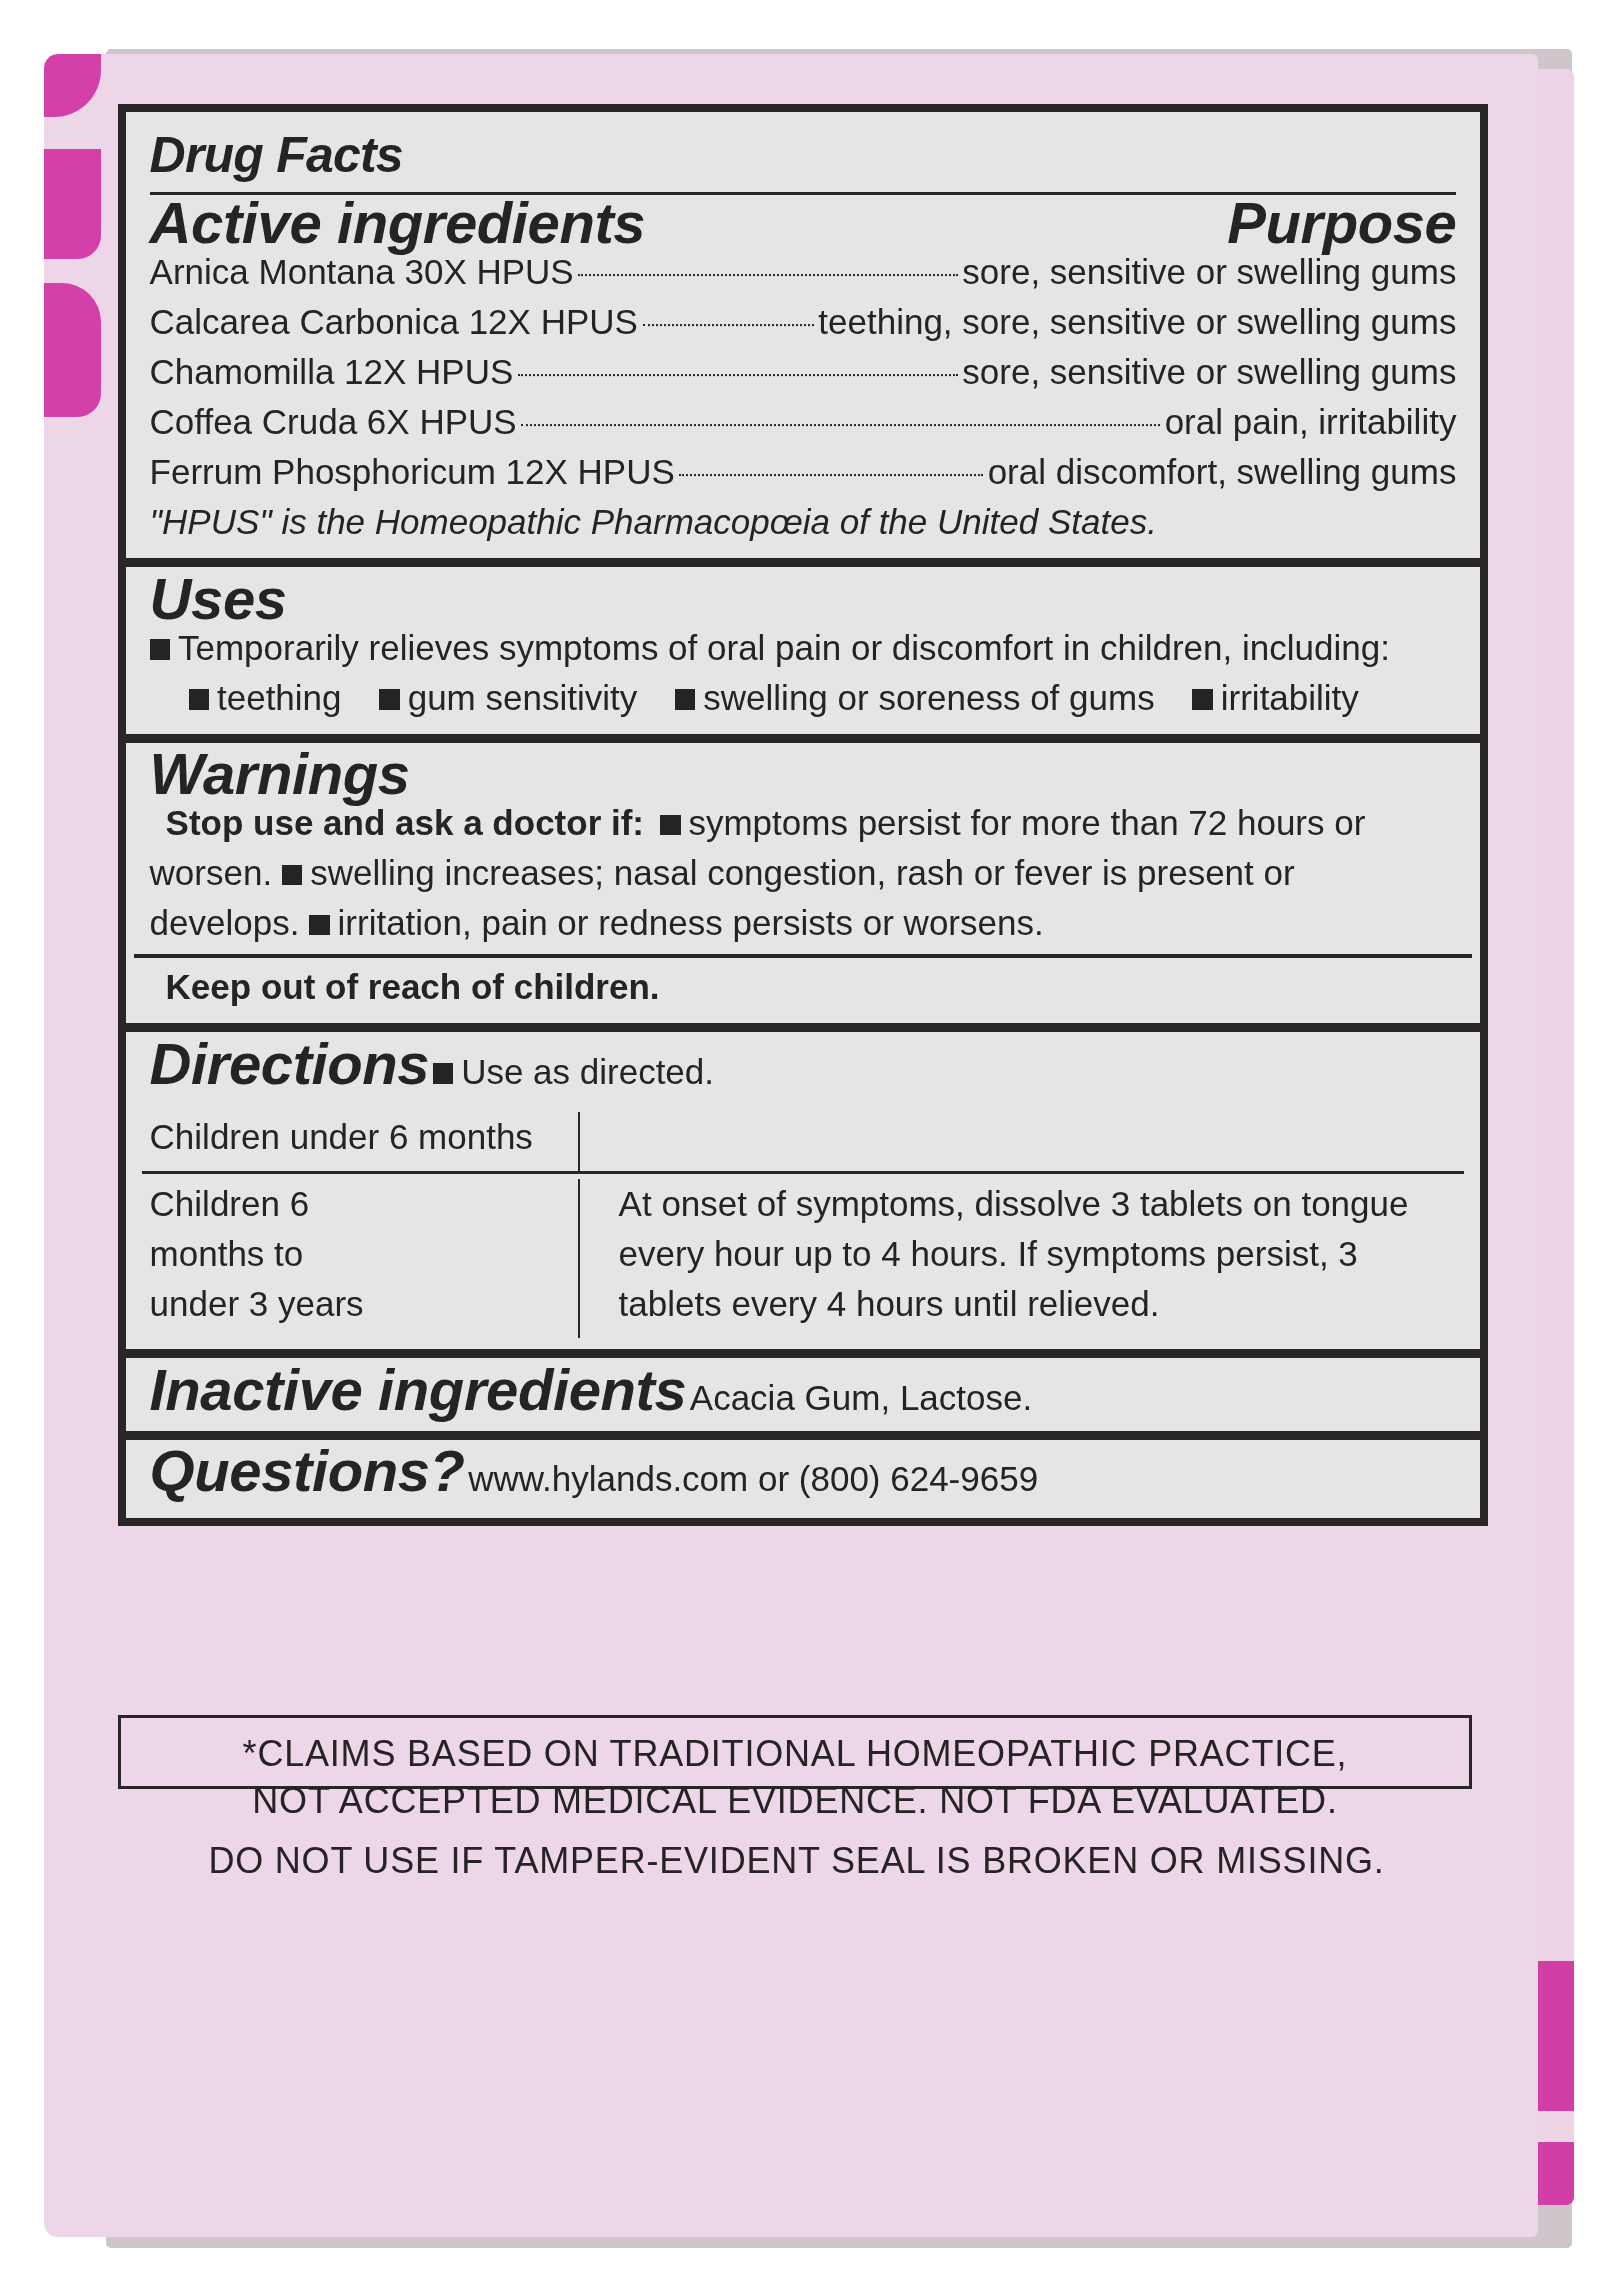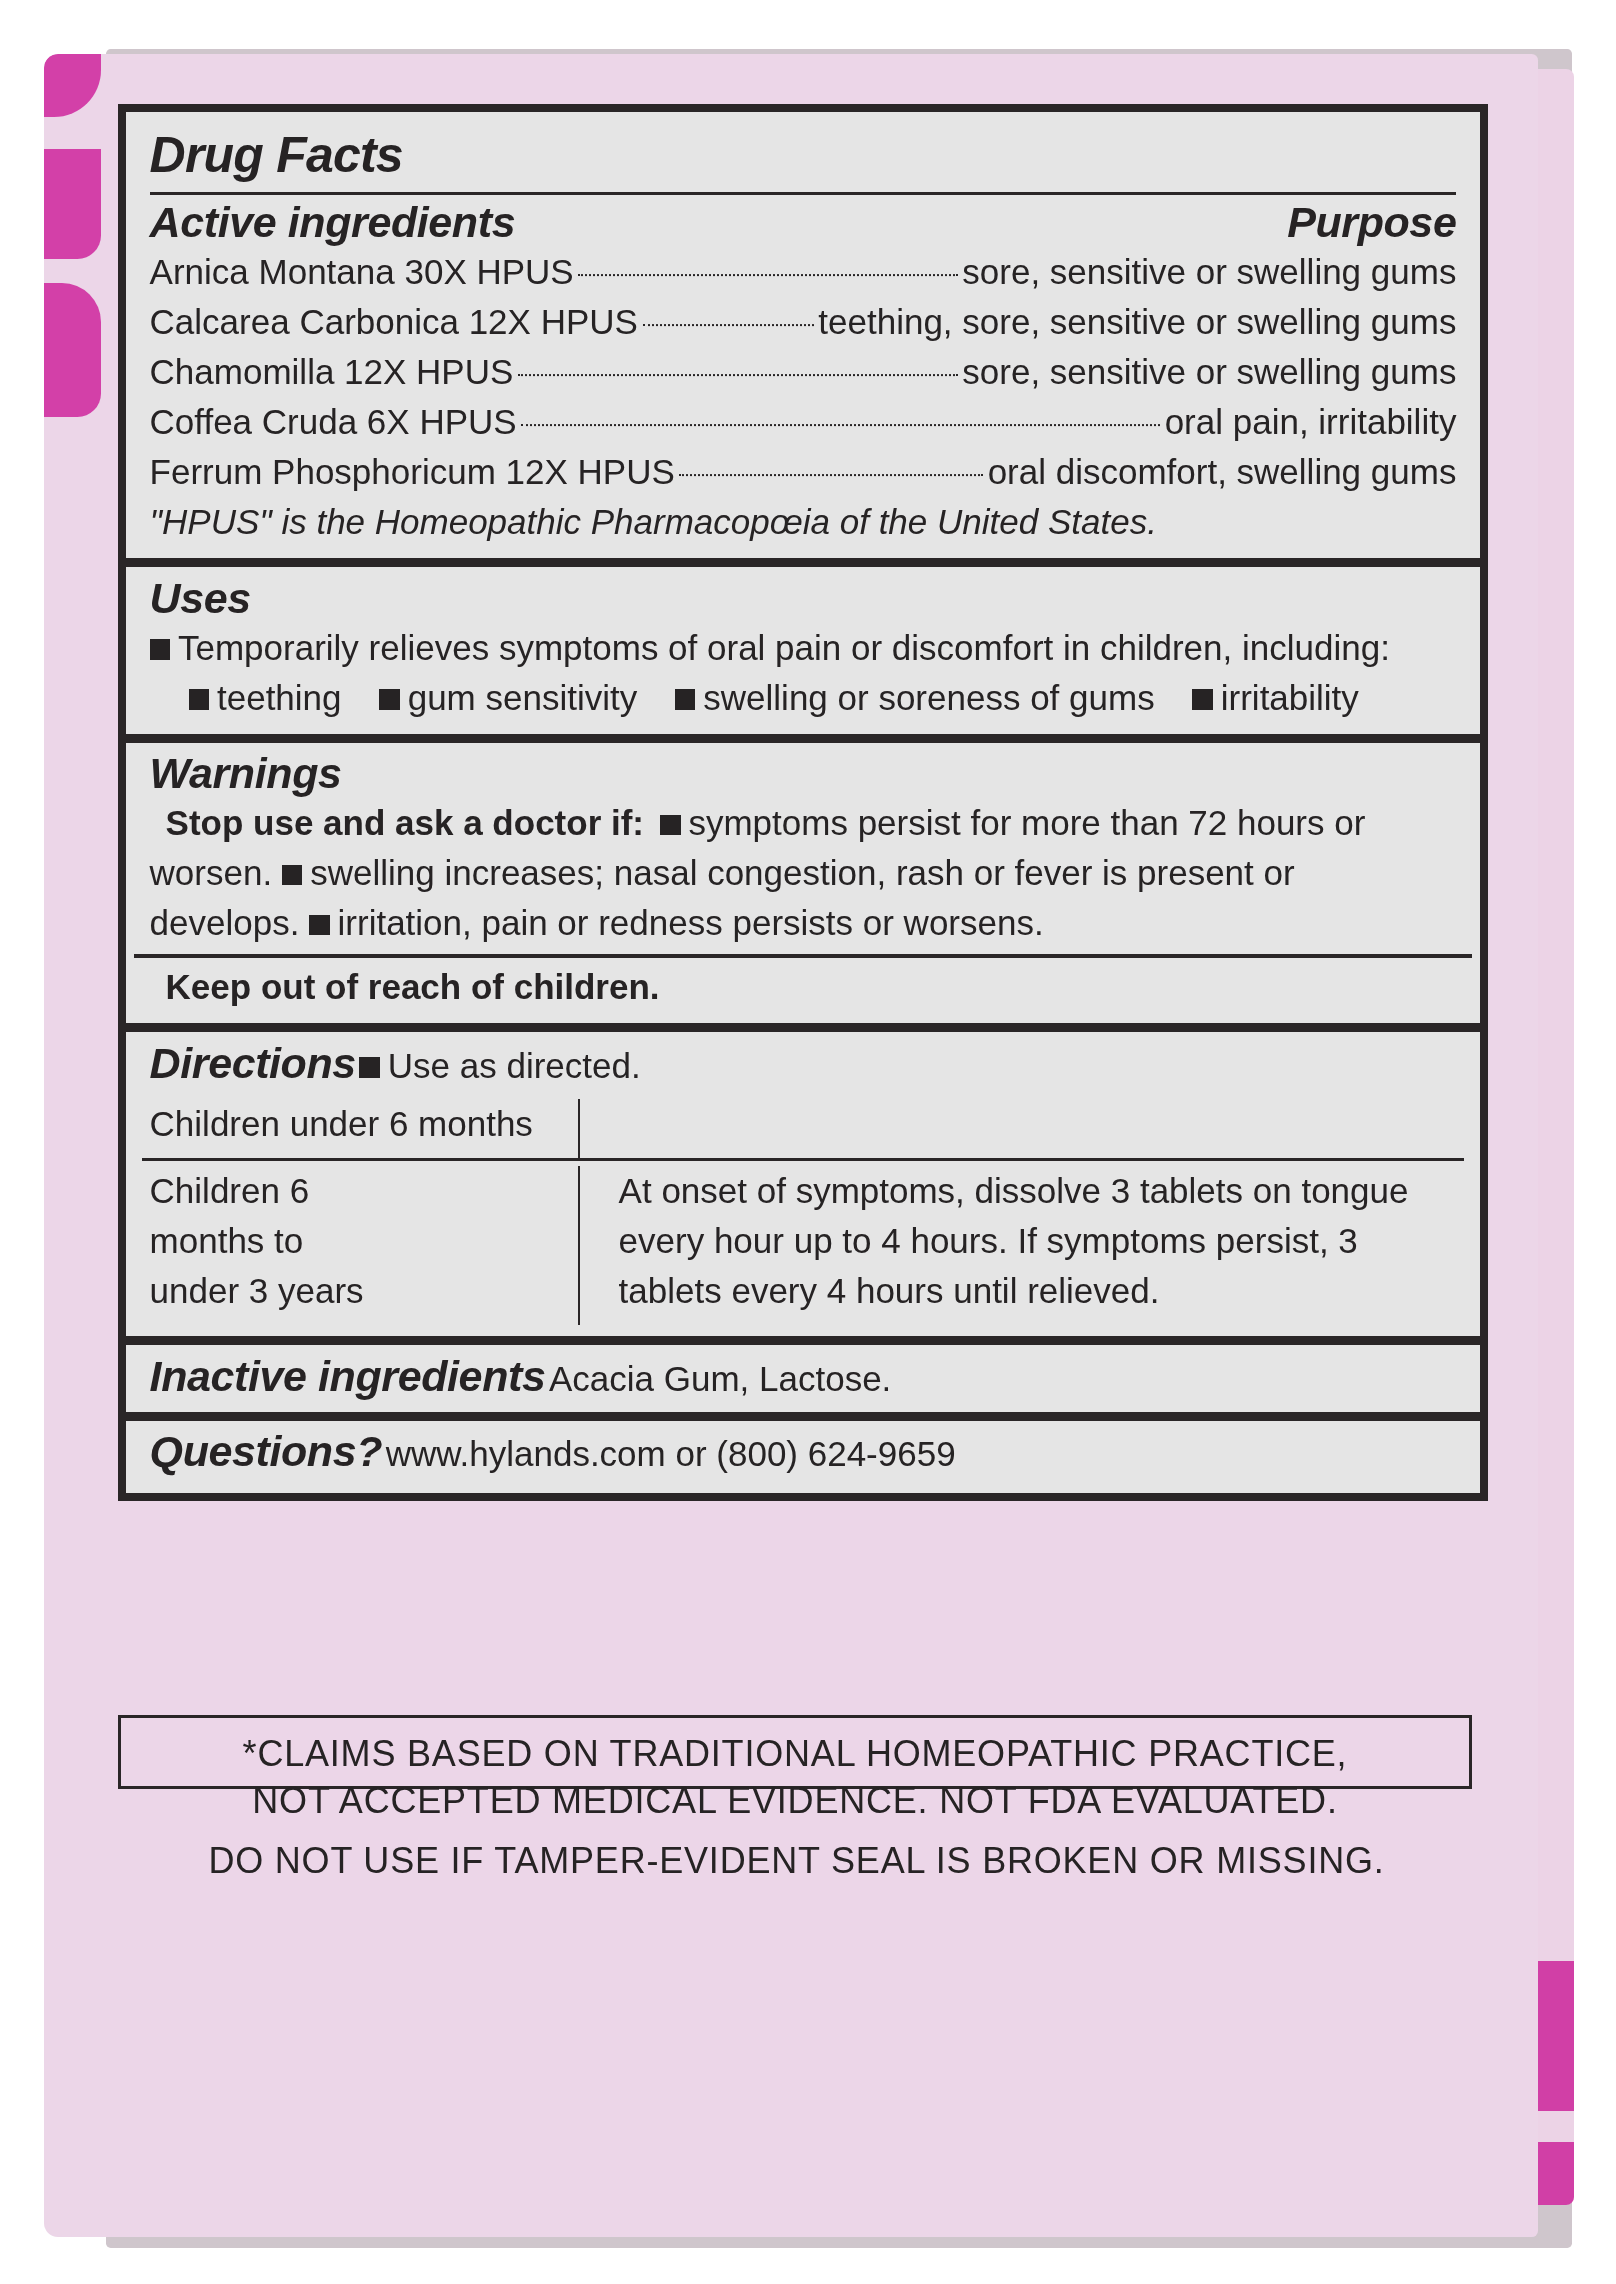--- a/index.html
+++ b/index.html
@@ -7,32 +7,32 @@
   .box-back{position:absolute;left:106px;top:49px;width:1466px;height:2199px;background:#cfc6cc;border-radius:4.7px;}
   .box-side{position:absolute;left:1537px;top:69px;width:36px;height:2136px;background:#ecd3e6;border-left:1.6px solid #d9c2d3;border-radius:0 7.9px 7.9px 0;overflow:hidden;}
   .box-side .stripe{position:absolute;left:0;width:36px;background:#d13fa6;}
   .panel{position:absolute;left:44px;top:54px;width:1494px;height:2183px;background:#ecd6e8;border-radius:14px 6.3px 6.3px 14px;overflow:hidden;}
   .panel .stripe{position:absolute;left:0;width:57px;background:#d340a8;}
   .df{position:absolute;left:118px;top:104px;width:1354px;border:8.7px solid #2a2627;background:#e5e5e5;}
   .sec{border-top:9.5px solid #2a2627;padding:6.3px 23.6px 11px 23.6px;}
   .sec:first-child{border-top:none;}
   .title-df{font-weight:bold;font-style:italic;font-size:50px;letter-spacing:-0.8px;line-height:58px;margin:7.9px 0 3.2px 0;}
   .hr{height:3.2px;background:#2a2627;margin:7.9px 0 3.2px 0;}
-  .hdr{font-weight:bold;font-style:italic;font-size:43px;line-height:49px;letter-spacing:-0.4px;}
+  .hdr{font-weight:bold;font-style:italic;font-size:58px;line-height:49px;letter-spacing:-0.4px;}
   .hdr-row{display:flex;justify-content:space-between;align-items:flex-end;}
   .body{font-size:35px;line-height:50px;font-family:"Liberation Sans Narrow","Liberation Sans",sans-serif;}
   .ing{display:flex;align-items:baseline;font-size:35px;line-height:50px;white-space:nowrap;transform-origin:left;}
   .ing .lead{flex:1;border-bottom:2.4px dotted #262324;margin:0 4.7px;transform:translateY(-7.9px);}
   .italic{font-style:italic;}
   .sq{display:inline-block;width:20.5px;height:20.5px;background:#262324;margin:0 7.9px 0 0;vertical-align:0px;}
   .uses-sub{padding-left:39px;}
   .uses-sub span.item{margin-right:28px;}
   .bold{font-weight:bold;margin-left:16px;}
   .thinhr{height:3.2px;background:#2a2627;margin:6.3px -15.8px 4.7px -15.8px;}
-  .dir-grid{display:grid;grid-template-columns:430px 1fr;margin-top:8px;}
+  .dir-grid{display:grid;grid-template-columns:430px 1fr;margin-top:15px;}
   .dir-grid .c1{padding:0 7.9px 9.5px 0;border-right:2.4px solid #2a2627;}
   .dir-grid .c2{padding:0 0 9.5px 39px;}
   .dir-grid .sep{grid-column:1 / 3;height:3.2px;background:#2a2627;margin:0 -7.9px 4.7px -7.9px;}
   .claims{position:absolute;left:118px;top:1715px;width:1354px;height:74px;border:3.2px solid #2a2627;text-align:center;font-size:36px;line-height:47px;padding-top:12px;box-sizing:border-box;letter-spacing:0.8px;}
   .tamper{position:absolute;left:118px;top:1840px;width:1357px;text-align:center;font-size:36px;letter-spacing:0.8px;}
 </style>
 </head>
 <body>
 
 <div class="box-back"></div>

